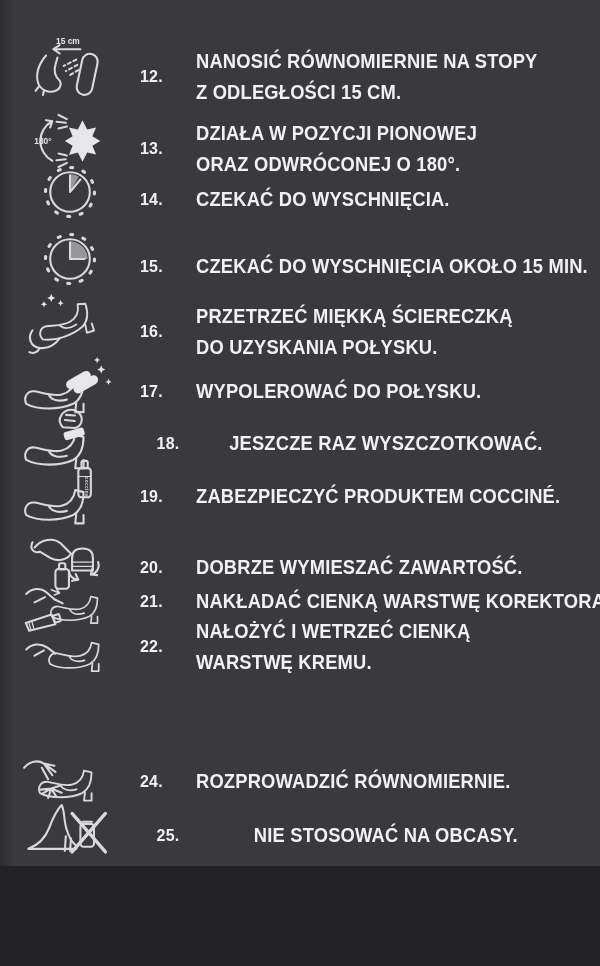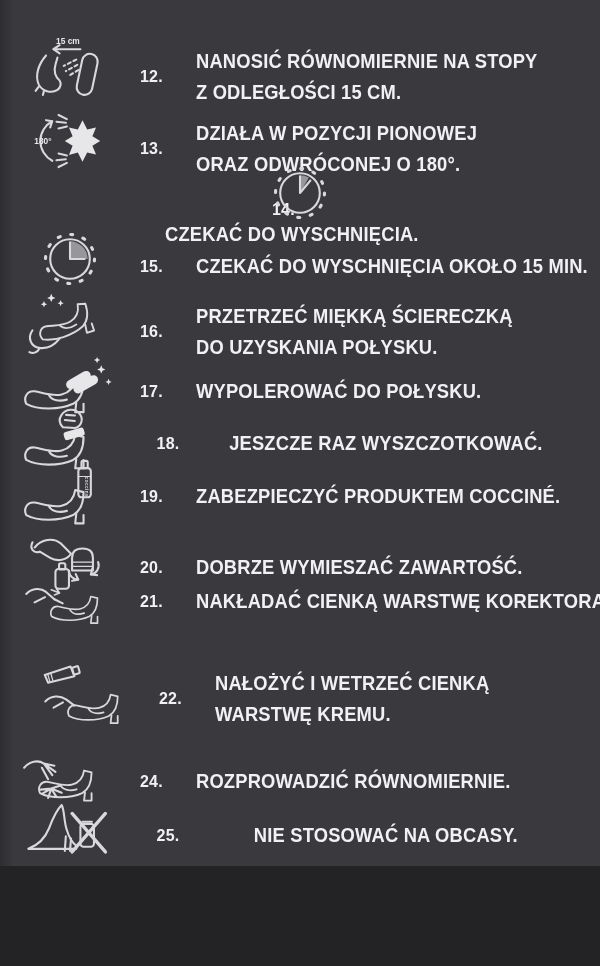--- a/index.html
+++ b/index.html
@@ -78,21 +78,21 @@
             <path d="M45,53 l-8,4 M44,49.5 l-9,1 M45,46 l-8,-2"></path>
           </g>
         </svg>
       </div>
       <div class="num">13.</div>
       <div class="txt">
         <div>DZIAŁA W POZYCJI PIONOWEJ</div>
         <div>ORAZ ODWRÓCONEJ O 180°.</div>
       </div>
     </div>
-    <div class="row" style="top: 201px; flex-direction: column;">
+    <div class="row" style="top: 184px;">
       <div class="icon-cell">
         <svg width="100" height="68" viewBox="0 0 96 64">
           <g class="ic">
             <circle cx="48" cy="32" r="19"></circle>
             <circle cx="48" cy="32" r="23.5" stroke-dasharray="2 10.3" stroke-width="3"></circle>
             <path d="M48,32 L48,15 A17,17 0 0 1 56.5,17.2 Z" fill="#97969b" stroke="none"></path>
             <path d="M48,32 L48,16 M48,32 L58,20"></path>
           </g>
         </svg>
       </div>
@@ -238,21 +238,21 @@
             <path d="M33,37 l8,4"></path>
             <path d="M30,28 l8,3 M35,27 l3,4 l-5,2" stroke-width="1.5"></path>
           </g>
         </svg>
       </div>
       <div class="num">21.</div>
       <div class="txt">
         <div>NAKŁADAĆ CIENKĄ WARSTWĘ KOREKTORA.</div>
       </div>
     </div>
-    <div class="row" style="top: 668px; padding-left: 19px;">
+    <div class="row" style="top: 616px;">
       <div class="icon-cell">
         <svg width="100" height="68" viewBox="0 0 96 64">
           <g class="ic">
             <g transform="rotate(-16 22 16)">
               <path d="M6,12 L32,11 L33,21 L7,20 Z"></path>
               <rect x="33" y="12.5" width="6" height="7" rx="1"></rect>
               <path d="M9,13 L9,19 M12,12.8 L12,19.2" stroke-width="1.2"></path>
             </g>
             <g transform="translate(22,16) scale(0.85)">
               <path d="M8,47 C5,41 9,34 16,35 C26,37 34,40 42,38 C50,36 54,30 55,23 L63,25 C63,35 60,43 53,47 C40,53 19,53 8,47 Z"></path>

